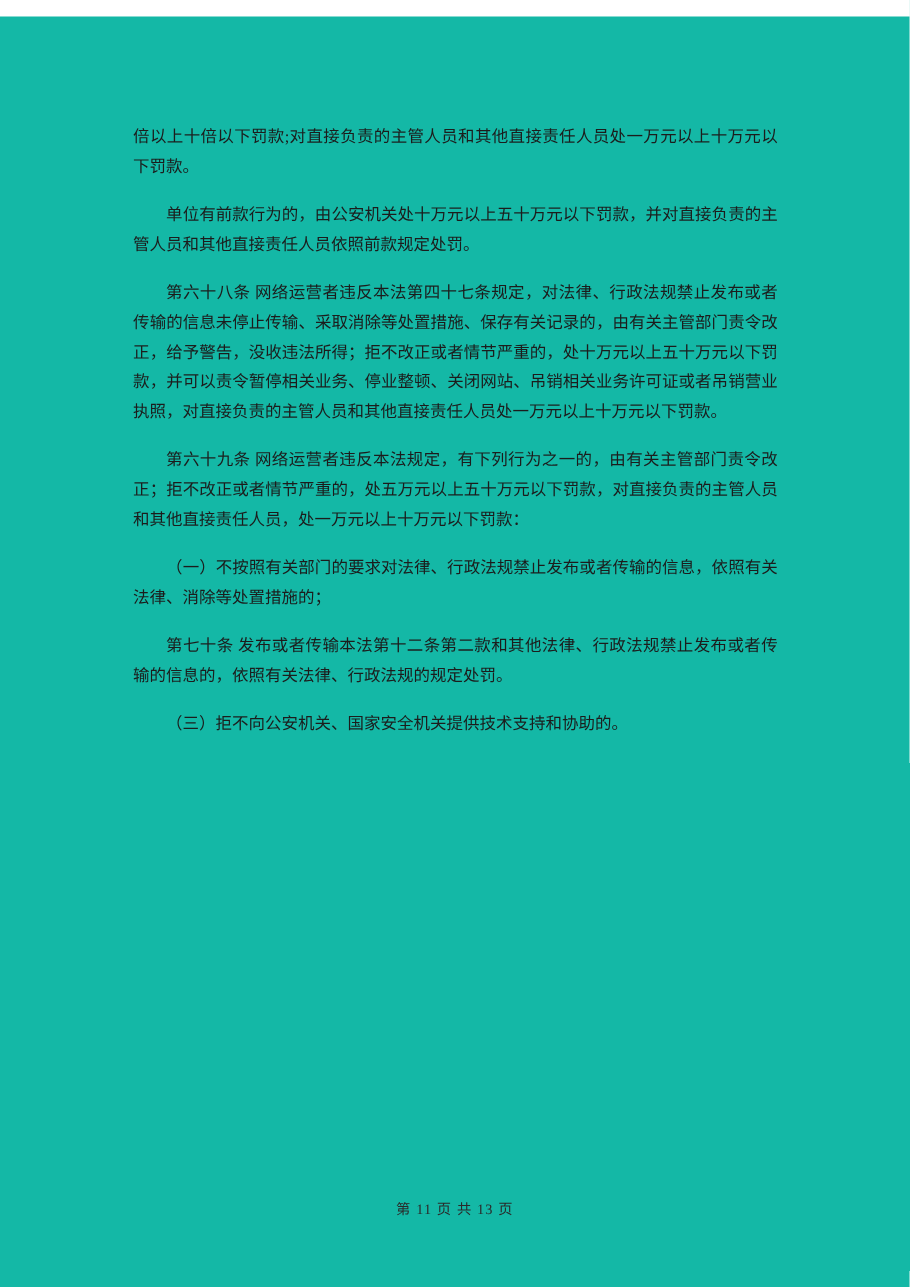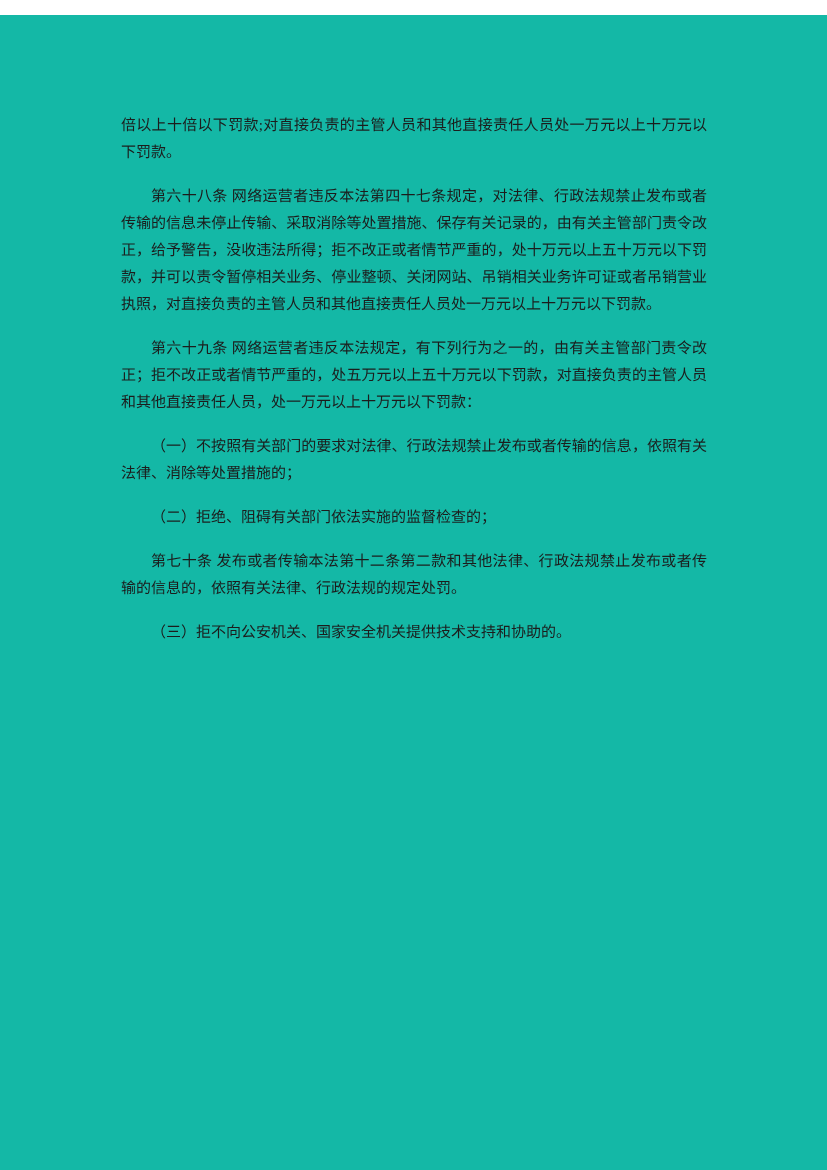--- a/index.html
+++ b/index.html
@@ -46,20 +46,23 @@
     color: #2a2a2a;
     letter-spacing: 1px;
   }
 </style>
 </head>
 <body>
 
 <div class="page">
   <div class="content">
     <p class="para continuation">倍以上十倍以下罚款;对直接负责的主管人员和其他直接责任人员处一万元以上十万元以下罚款。</p>
+    <p class="para">单位有前款行为的，由公安机关处十万元以上五十万元以下罚款，并对直接负责的主管人员和其他直接责任人员依照前款规定处罚。</p>
     <p class="para">第六十八条 网络运营者违反本法第四十七条规定，对法律、行政法规禁止发布或者传输的信息未停止传输、采取消除等处置措施、保存有关记录的，由有关主管部门责令改正，给予警告，没收违法所得；拒不改正或者情节严重的，处十万元以上五十万元以下罚款，并可以责令暂停相关业务、停业整顿、关闭网站、吊销相关业务许可证或者吊销营业执照，对直接负责的主管人员和其他直接责任人员处一万元以上十万元以下罚款。</p>
     <p class="para">第六十九条 网络运营者违反本法规定，有下列行为之一的，由有关主管部门责令改正；拒不改正或者情节严重的，处五万元以上五十万元以下罚款，对直接负责的主管人员和其他直接责任人员，处一万元以上十万元以下罚款：</p>
     <p class="para">（一）不按照有关部门的要求对法律、行政法规禁止发布或者传输的信息，依照有关法律、消除等处置措施的；</p>
-    <p class="para">（二）拒绝、阻碍有关部门依法实施的监督检查的；</p>
     <p class="para">第七十条 发布或者传输本法第十二条第二款和其他法律、行政法规禁止发布或者传输的信息的，依照有关法律、行政法规的规定处罚。</p>
     <p class="para">（三）拒不向公安机关、国家安全机关提供技术支持和协助的。</p>
+  </div>
+  <div class="footer">
+    <span>第 11 页 共 13 页</span>
   </div>
 </div>
 
 </body></html>

